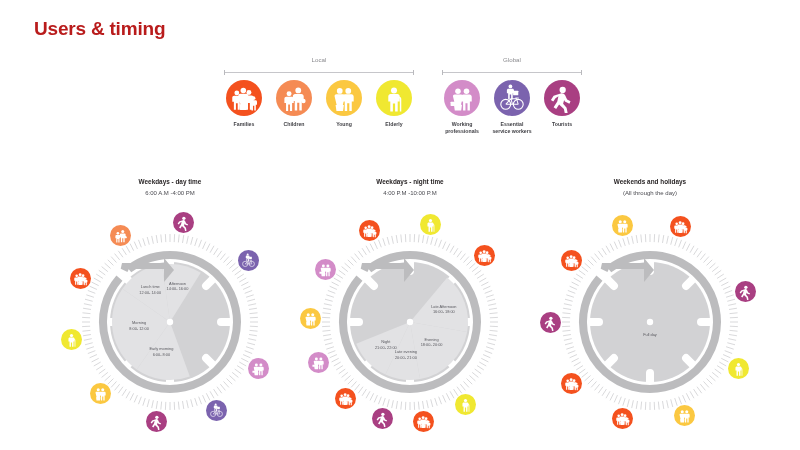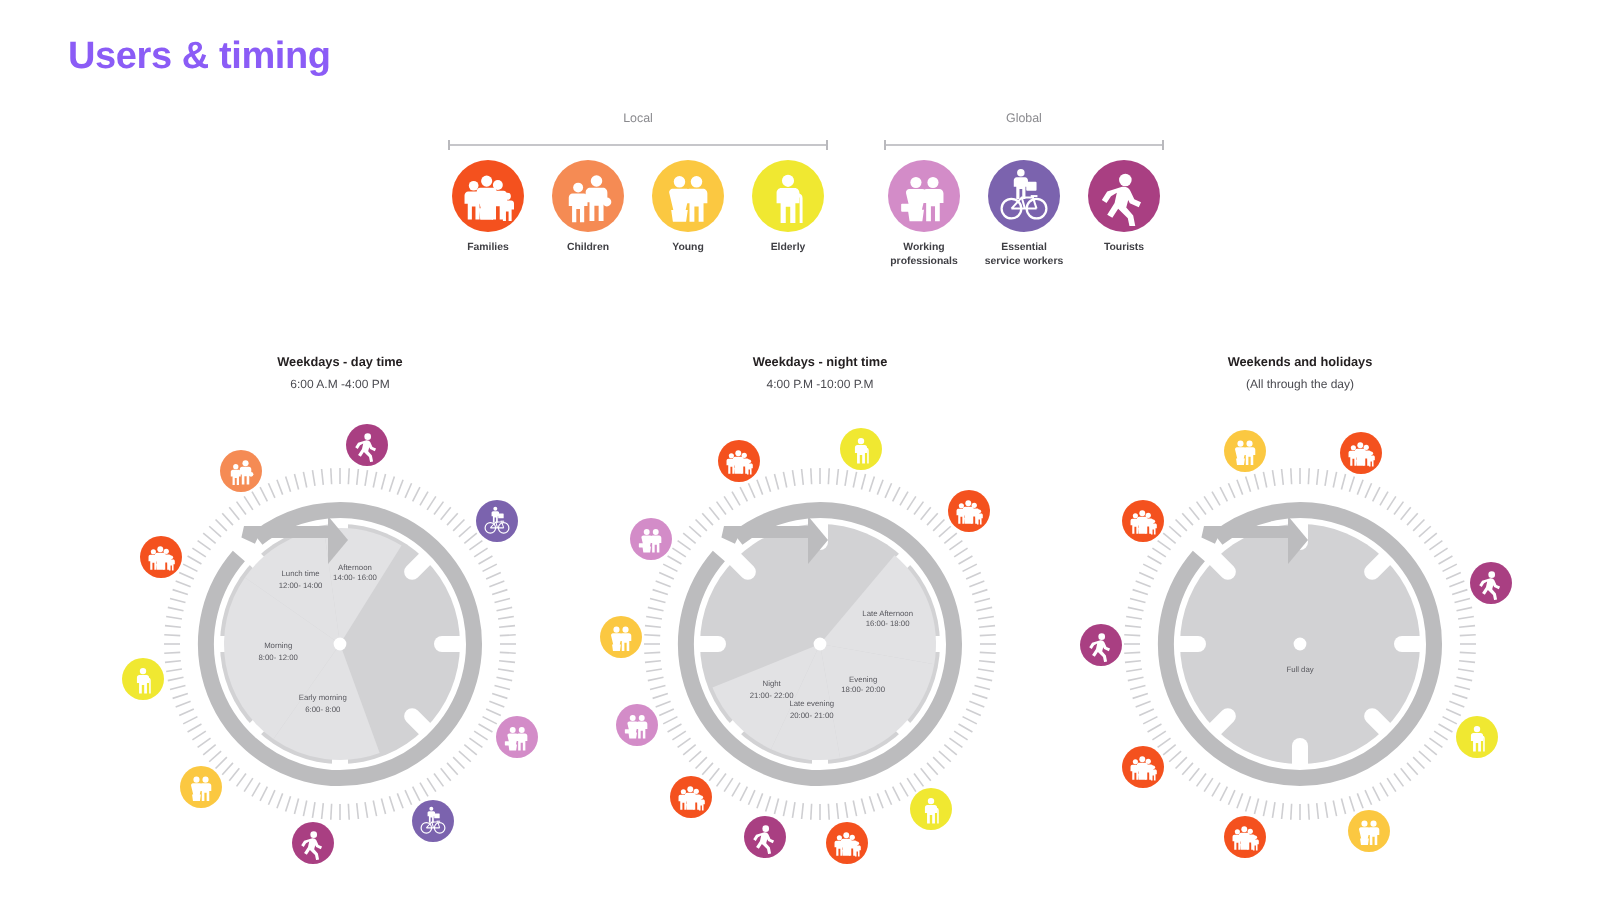--- a/index.html
+++ b/index.html
@@ -7,21 +7,21 @@
     width: 800px; height: 450px;
     background: #ffffff;
     font-family: "Liberation Sans", sans-serif;
     overflow: hidden;
   }
   #slide { position: relative; width: 800px; height: 450px; }
 
   
   .slide-title {
     position: absolute; left: 34px; top: 18px;
-    font-size: 19px; font-weight: bold; color: #8b5cf6;
+    font-size: 19px; font-weight: bold; color: #b91c1c;
     letter-spacing: -0.2px;
   }
 
   
   #legend { position: absolute; left: 224px; top: 56px; width: 352px; height: 92px; }
   .grp-label {
     position: absolute; font-size: 6.2px; color: #8a8a8e;
     text-align: center; top: 0px;
   }
   .grp-rule {

